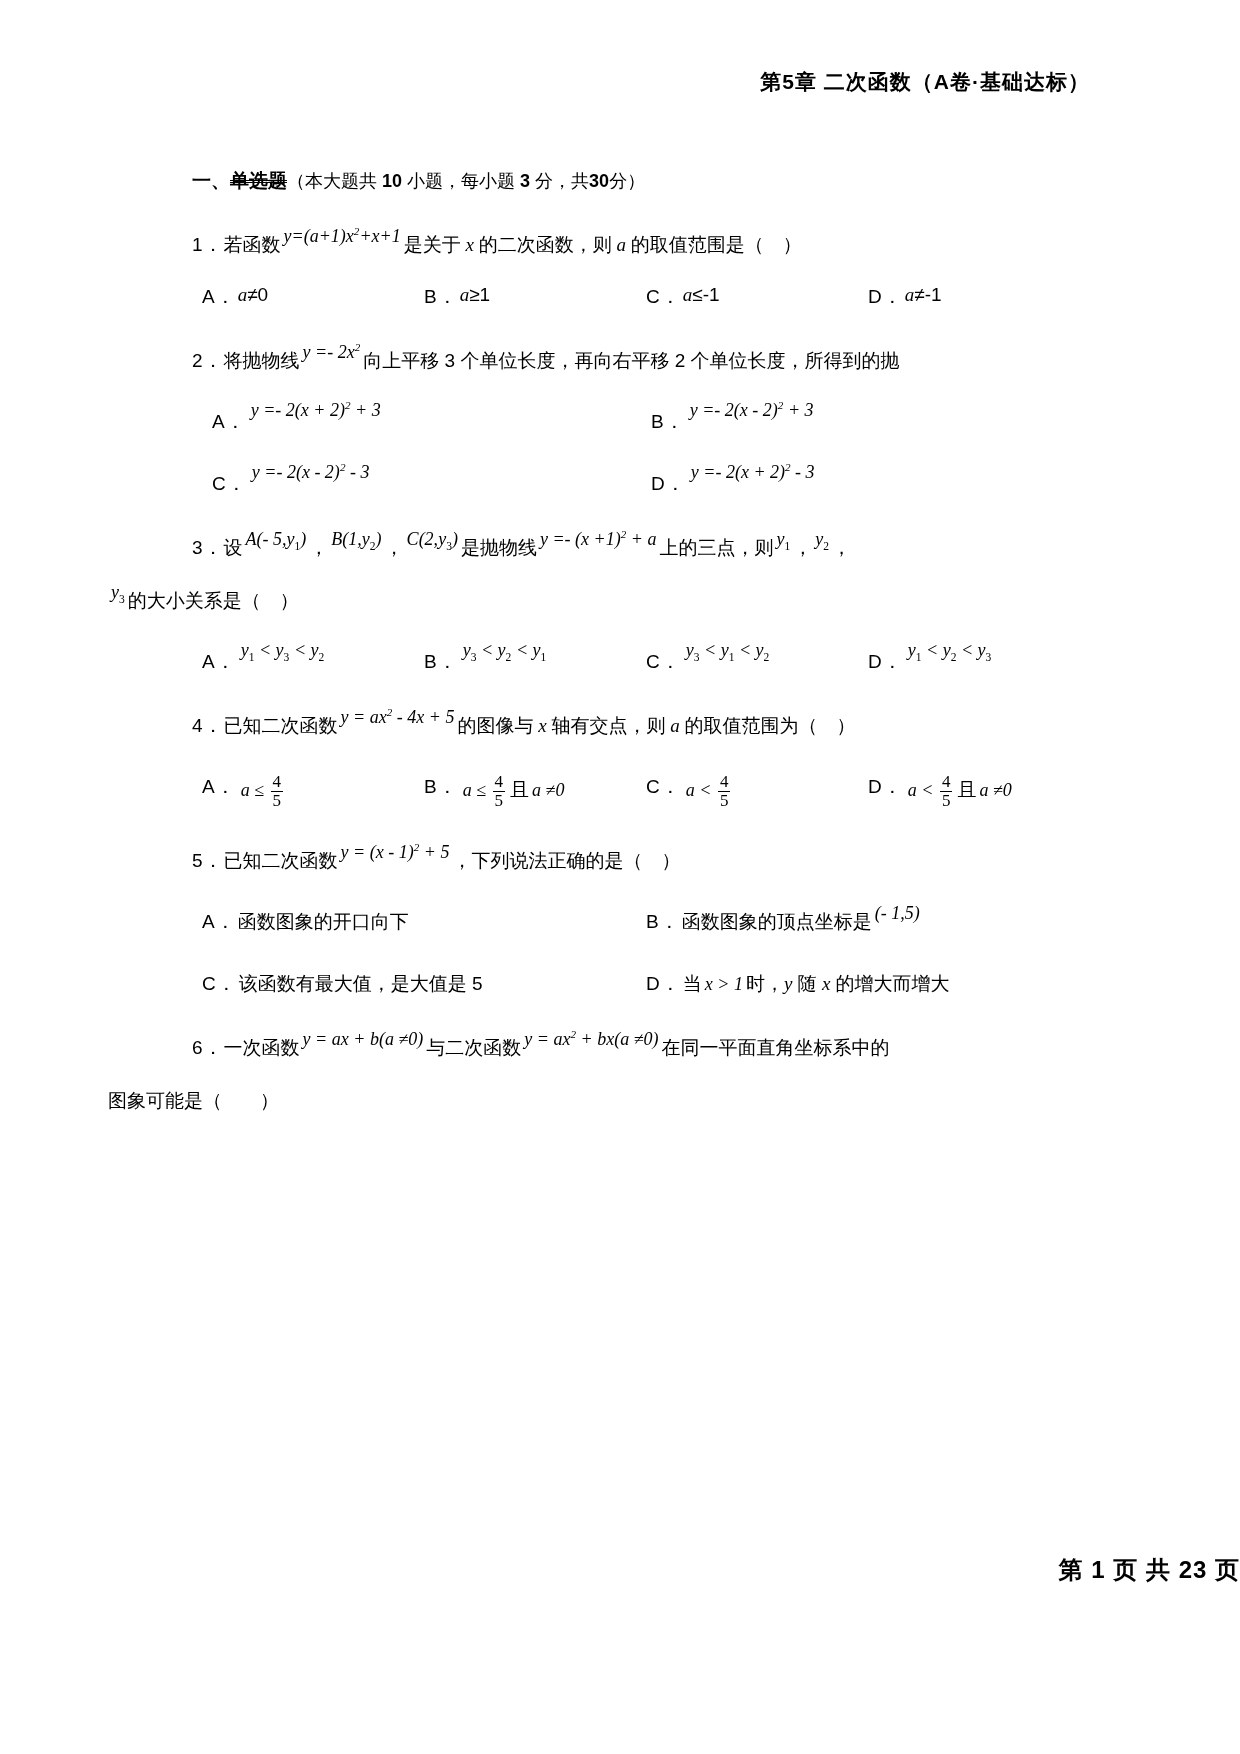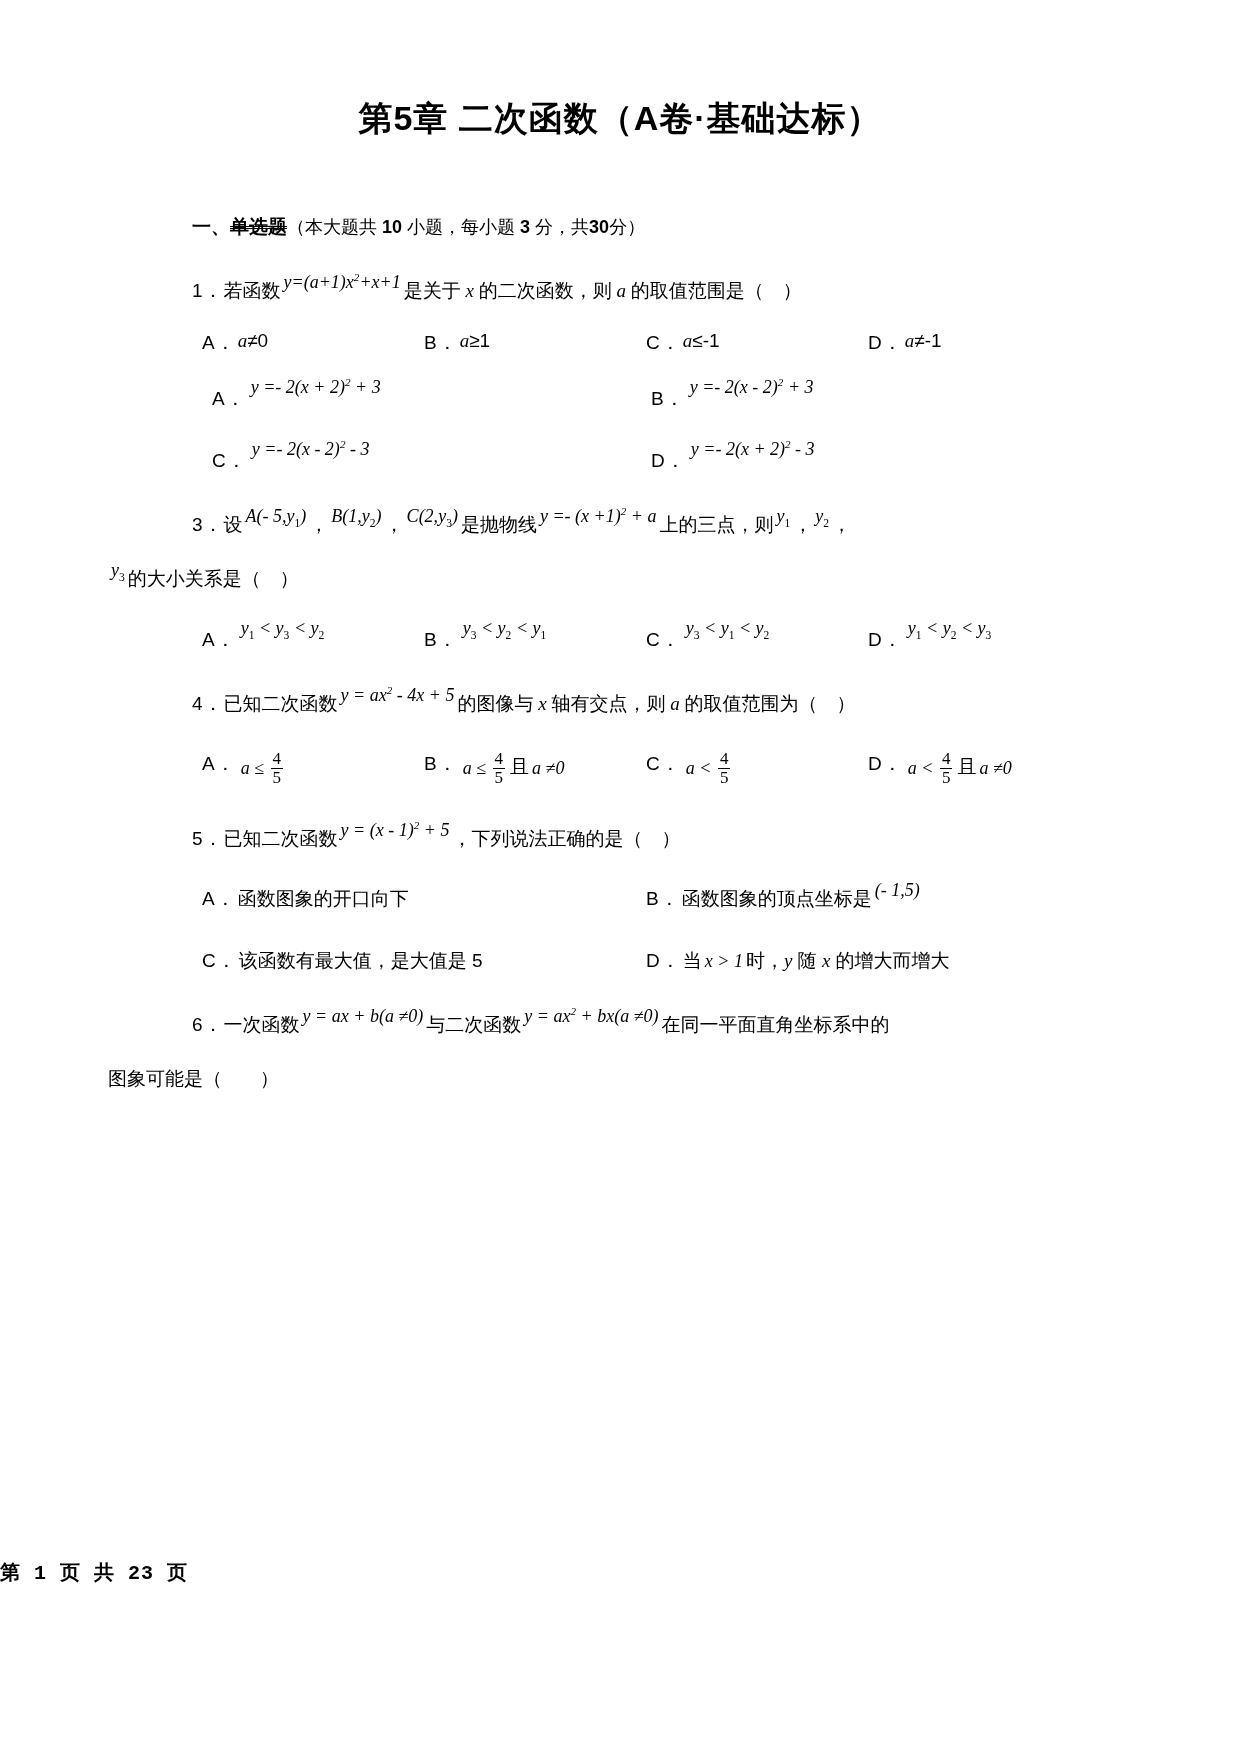--- a/index.html
+++ b/index.html
@@ -19,26 +19,26 @@
   .page {
     position: relative;
     width: 1240px;
     height: 1754px;
     box-sizing: border-box;
     padding: 0 150px;
   }
 
   
   .doc-title {
-    text-align: center;
-    font-size: 34px;
+    text-align: right;
+    font-size: 21px;
     font-weight: bold;
     letter-spacing: 1px;
     margin: 0;
-    padding-top: 96px;
+    padding-top: 68px;
     font-family: "Liberation Sans", "DejaVu Sans", sans-serif;
   }
 
   
   .section-head {
     margin-top: 72px;
     margin-left: 42px;
     font-size: 19px;
     font-family: "Liberation Sans", "DejaVu Sans", sans-serif;
   }
@@ -133,24 +133,24 @@
 
   .opts.tall { margin-top: 30px; }
   .opts.tall2 { margin-top: 36px; }
 
   
   .footer {
     position: absolute;
     left: 0;
     right: 0;
     bottom: 168px;
-    text-align: left;
-    font-size: 20px;
-    font-weight: bold;
-    font-family: Liberation Mono, monospace;
+    text-align: right;
+    font-size: 24px;
+    font-weight: bold;
+    font-family: Liberation Sans, sans-serif;
     letter-spacing: 1px;
   }
 </style>
 </head>
 <body>
 
 <div class="page">
 
   <h1 class="doc-title">第5章 二次函数（A卷·基础达标）</h1>
 
@@ -173,20 +173,23 @@
     <div class="opt">
         <span class="lab">C．</span>
         <span class="val"><span class="var">a</span>≤‑1</span>
       </div>
     <div class="opt">
         <span class="lab">D．</span>
         <span class="val"><span class="var">a</span>≠‑1</span>
       </div>
   </div>
 
+  <div class="q">
+    <span class="qnum">2．</span><span>将抛物线</span><span class="m"><span class="var">y</span> =- 2<span class="var">x</span><sup class="ex">2</sup></span><span>向上平移 3 个单位长度，再向右平移 2 个单位长度，所得到的抛</span>
+  </div>
 
   <div class="opts two indent tall">
     <div class="opt">
         <span class="lab">A．</span>
         <span class="val raised"><span class="m flat"><span class="var">y</span> =- 2(<span class="var">x</span> + 2)<sup class="ex">2</sup> + 3</span></span>
       </div>
     <div class="opt">
         <span class="lab">B．</span>
         <span class="val raised"><span class="m flat"><span class="var">y</span> =- 2(<span class="var">x</span> - 2)<sup class="ex">2</sup> + 3</span></span>
       </div>

